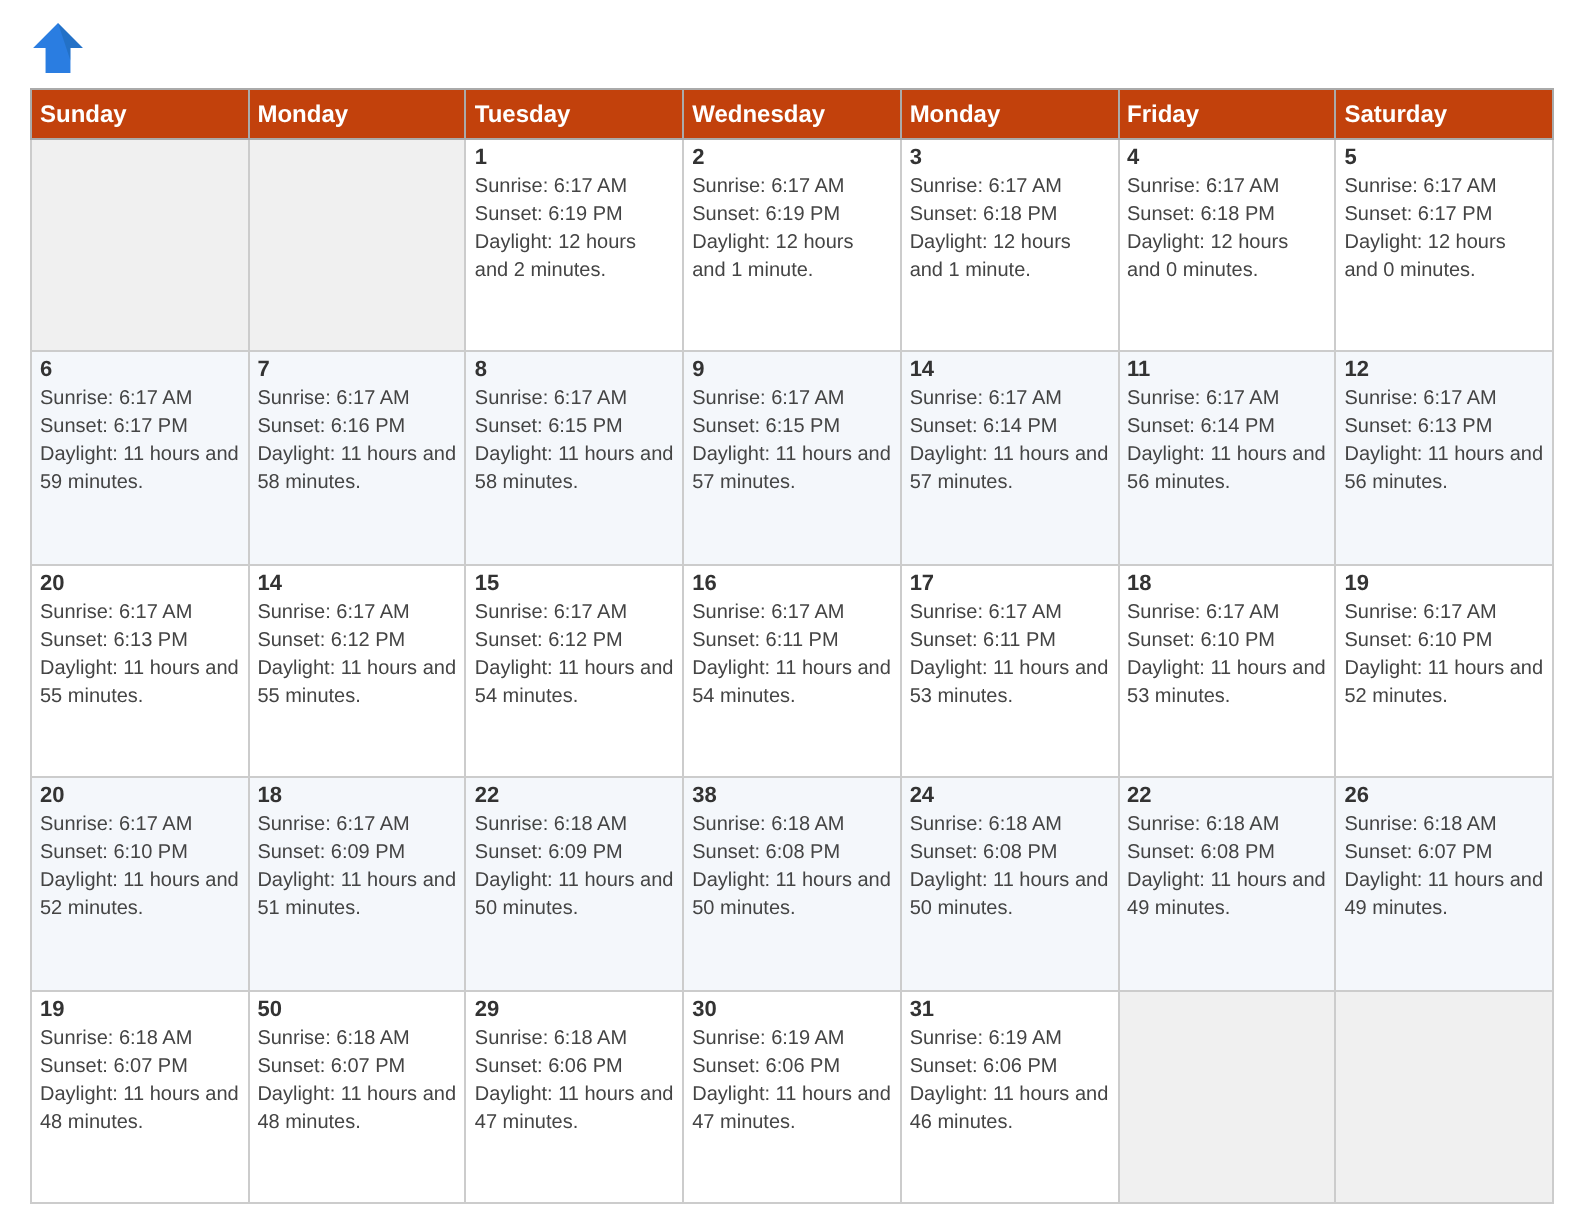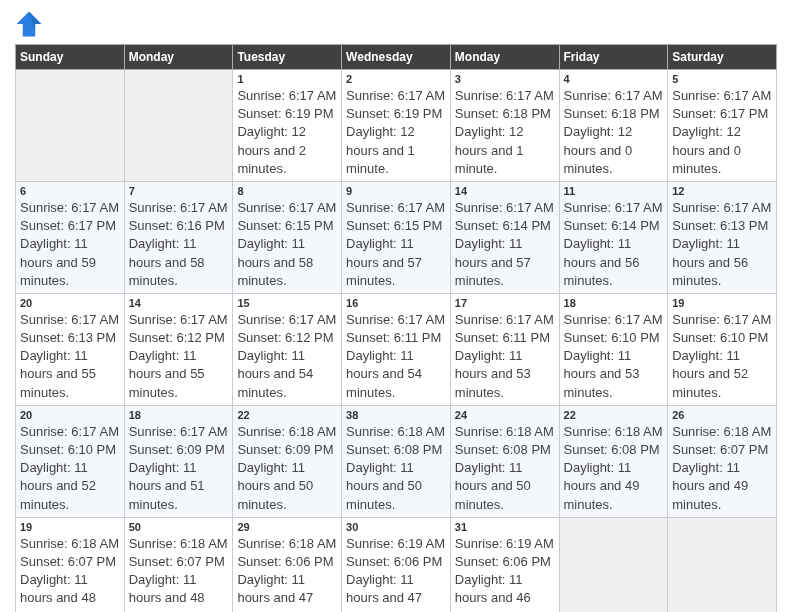--- a/index.html
+++ b/index.html
@@ -43,21 +43,21 @@
     .location {
       font-size: 14px;
       color: #555;
     }
     .calendar {
       width: 100%;
       border-collapse: collapse;
       flex: 1;
     }
     .calendar thead th {
-      background: #404040;
+      background: #c2410c;
       color: #fff;
       font-size: 12px;
       font-weight: bold;
       padding: 5px 4px;
       text-align: left;
       border: 1px solid #aaa;
     }
     .calendar tbody td {
       border: 1px solid #ccc;
       vertical-align: top;
@@ -68,21 +68,21 @@
       height: 88px;
     }
     .day-number {
       font-size: 11px;
       font-weight: bold;
       margin-bottom: 2px;
       color: #333;
     }
     .day-info {
       line-height: 1.4;
-      font-size: 13px;
+      font-size: 10px;
       color: #444;
     }
     .empty-cell {
       background: #f9f9f9;
     }
     tbody tr:nth-child(odd) td {
       background: #fff;
     }
     tbody tr:nth-child(even) td {
       background: #f4f7fb;

